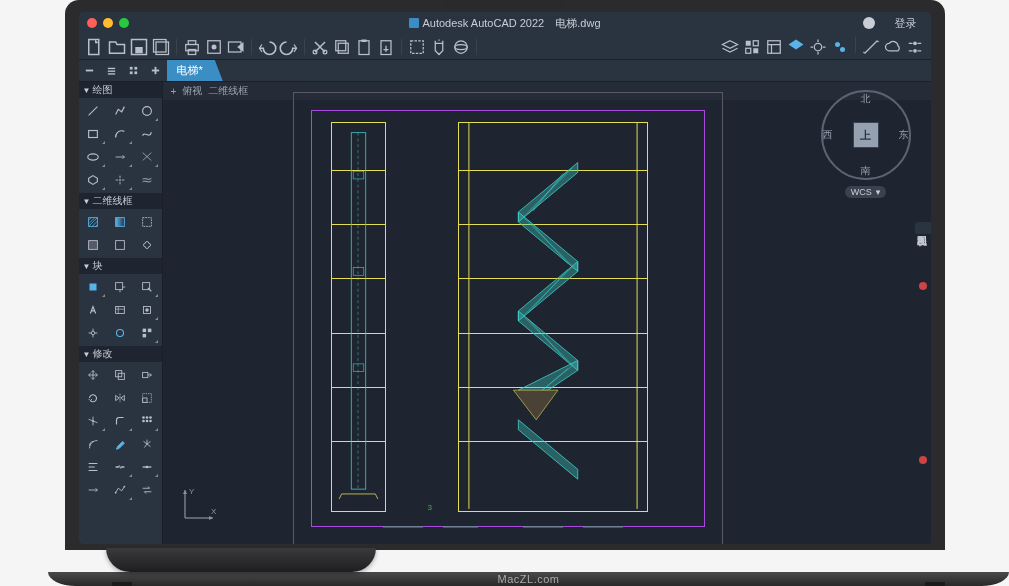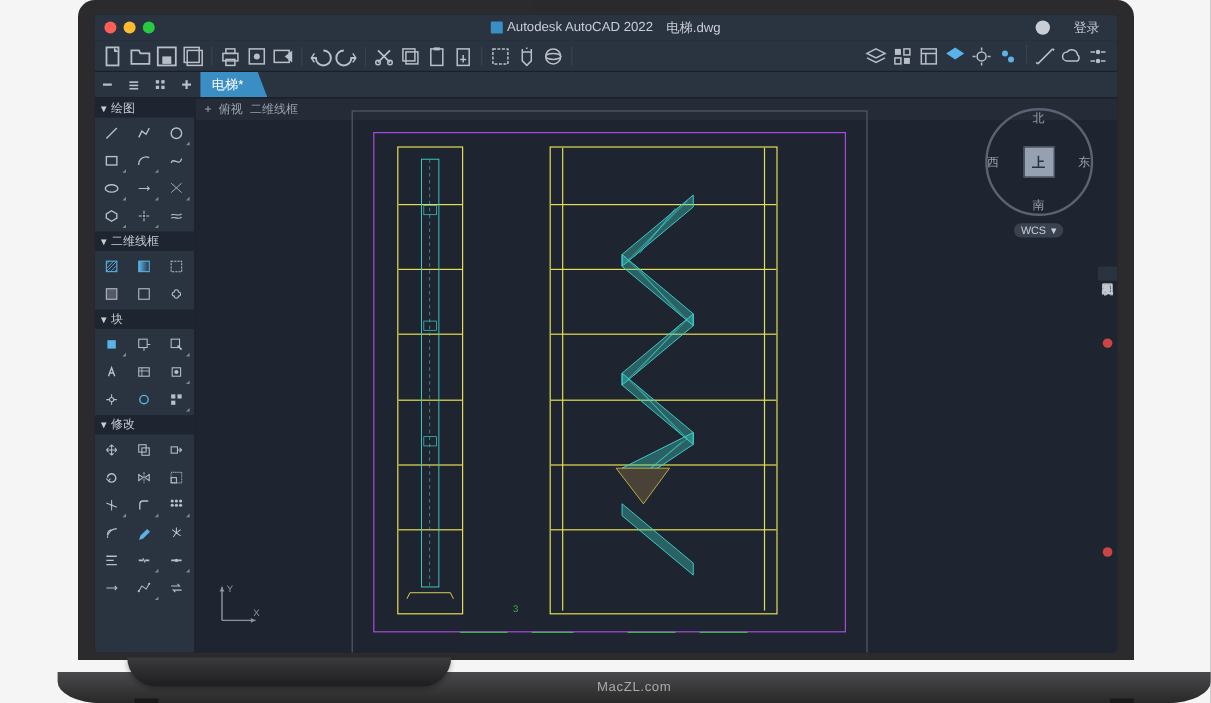--- a/index.html
+++ b/index.html
@@ -53,21 +53,21 @@
 .rm2 { bottom: 80px; background: #cc4444; }
 .drawing { position: absolute; left: 130px; top: 10px; width: 430px; height: 470px; }
 .paper-border { position: absolute; inset: 0; border: 1px solid #555a66; }
 .paper-inner { position: absolute; left: 18px; top: 18px; right: 18px; bottom: 35px; border: 1px solid #a84add; }
 .elev-box { position: absolute; border: 1px solid #e3de53; }
 .elev-left { left: 38px; top: 30px; width: 55px; height: 390px; }
 .elev-right { left: 165px; top: 30px; width: 190px; height: 390px; }
 .floor-line { position: absolute; left: 0; right: 0; border-top: 1px solid #e3de53; }
 .dim-mark { position: absolute; color: #3bb44a; font-size: 8px; }
 .base-hinge { position: absolute; left: 58px; bottom: 14px; width: 270px; height: 24px; background: linear-gradient(#3a3a3c, #1e1e20); border-radius: 0 0 24px 24px; box-shadow: 0 2px 4px rgba(0,0,0,0.3); }
-.base { position: absolute; bottom: 0; left: 0; right: 0; height: 26px; background: linear-gradient(#4a4a4c, #282829); border-radius: 0 0 36px 36px / 0 0 18px 18px; display: flex; align-items: center; justify-content: center; color: #aaa; font-size: 11px; font-weight: 500; letter-spacing: 0.5px; margin-left: 48px; }
+.base { position: absolute; bottom: 0; left: 0; right: 0; height: 14px; background: linear-gradient(#4a4a4c, #282829); border-radius: 0 0 36px 36px / 0 0 18px 18px; display: flex; align-items: center; justify-content: center; color: #aaa; font-size: 11px; font-weight: 500; letter-spacing: 0.5px; margin-left: 48px; }
 .base::before, .base::after { content: ""; position: absolute; bottom: -2px; width: 20px; height: 6px; background: #1a1a1b; border-radius: 0 0 4px 4px; }
 .base::before { left: 64px; }
 .base::after { right: 64px; }
 .notch { position: absolute; top: 0; left: 50%; transform: translateX(-50%); width: 120px; height: 10px; background: #2a2a2c; border-radius: 0 0 6px 6px; }
 .dropdown-caret { position: absolute; right: 1px; bottom: 1px; width: 0; height: 0; border-left: 3px solid transparent; border-bottom: 3px solid #888; }
 </style>
 </head>
 <body>
 
 <div class="laptop">

